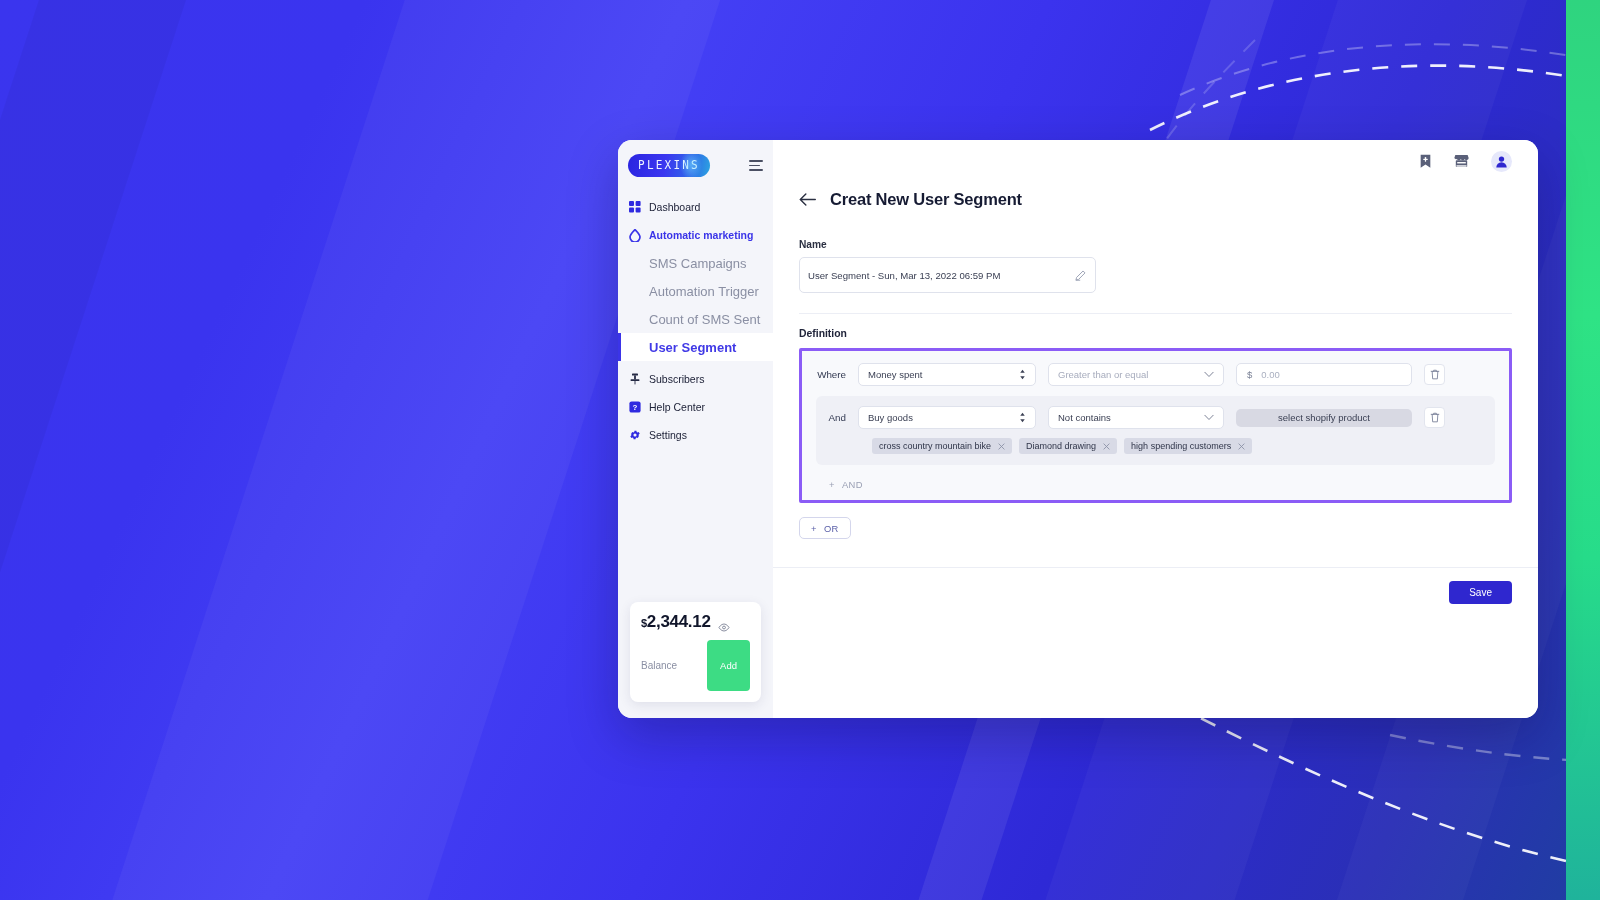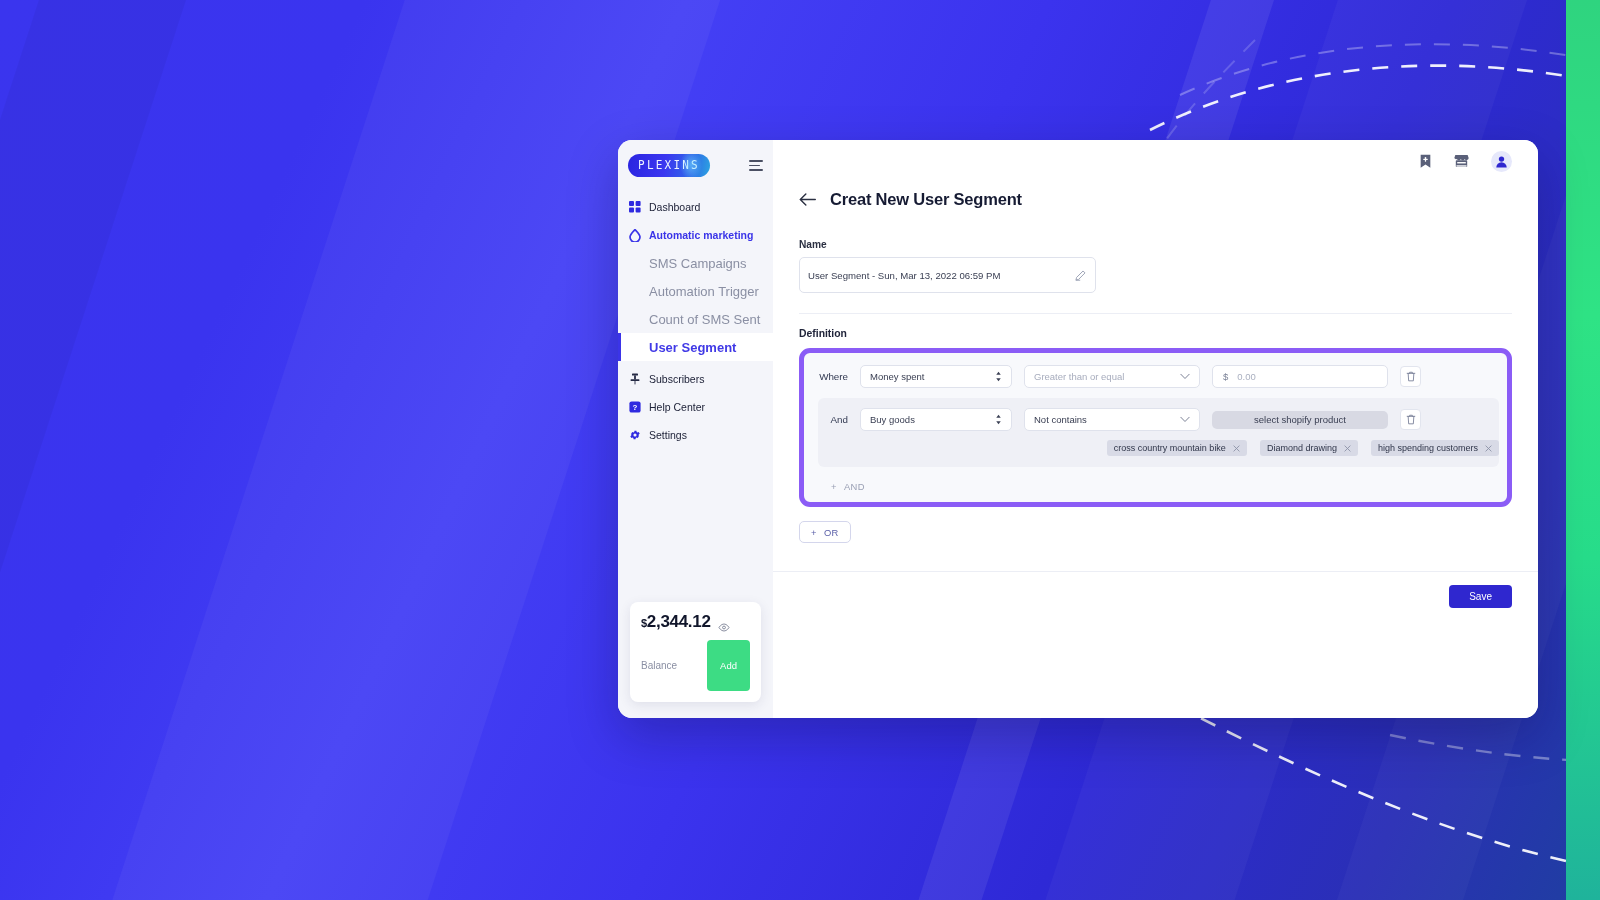--- a/index.html
+++ b/index.html
@@ -130,31 +130,31 @@
     border: none; outline: none; flex: 1; font-size: 9.6px; color: #3b4054;
     font-family: "Liberation Sans", sans-serif; background: transparent;
   }
   .pencil { color: #9aa0b4; display: flex; cursor: pointer; }
 
   .divider { height: 1px; background: #eceef5; margin: 20px 26px 0 26px; }
 
   .def-label { font-size: 10.4px; font-weight: 700; color: #20243a; margin: 14px 0 9px 0; }
 
   .group {
-    background: #f8f9fc; border: 5px solid #8b5cf6; border-radius: 11px;
-    padding: 12px 8px 10px 14px;
+    background: #f8f9fc; border: 3px solid #8b5cf6; border-radius: 2px;
+    padding: 12px 14px 10px 14px;
   }
   .cond-row { display: flex; align-items: center; gap: 12px; }
   .cond-label { font-size: 9.8px; color: #333a52; width: 30px; text-align: right; flex-shrink: 0; }
   .sel {
     height: 23px; border: 1px solid #dfe2ec; border-radius: 5px; background: #fff;
     display: flex; align-items: center; padding: 0 9px; font-size: 9.5px; color: #3b4054;
     cursor: pointer; position: relative;
   }
-  .sel.w1 { width: 152px; }
+  .sel.w1 { width: 178px; }
   .sel.w2 { width: 176px; color: #a7acbd; }
   .sel.w2.filled { color: #3b4054; }
   .sel .caret { margin-left: auto; color: #4b5166; display: flex; }
   .money {
     width: 176px; height: 23px; border: 1px solid #dfe2ec; border-radius: 5px; background: #fff;
     display: flex; align-items: center; gap: 9px; padding: 0 10px;
     font-size: 9.5px; color: #aab0c0;
   }
   .money .sym { color: #7a8196; }
   .shop-btn {
@@ -162,21 +162,21 @@
     font-size: 9.5px; color: #3b4054; cursor: pointer; font-family: "Liberation Sans", sans-serif;
   }
   .trash {
     width: 21px; height: 21px; border: 1px solid #e2e5ee; border-radius: 4px; background: #fff;
     display: flex; align-items: center; justify-content: center; cursor: pointer; color: #717893;
   }
   .sub-group {
     background: #eff0f6; border-radius: 6px; margin-top: 10px;
     padding: 10px 0 11px 0;
   }
-  .tags { display: flex; gap: 13px; padding: 9px 0 0 56px; flex-wrap: wrap; justify-content: flex-end; }
+  .tags { display: flex; gap: 7px; padding: 9px 0 0 56px; flex-wrap: wrap; }
   .tag {
     background: #d8dae6; border-radius: 3px; height: 16px; display: flex; align-items: center;
     gap: 7px; padding: 0 7px; font-size: 9px; color: #2f3549;
   }
   .tag .x { color: #8b91a6; cursor: pointer; display: flex; }
   .add-and {
     display: flex; align-items: center; gap: 7px; margin-top: 14px; padding-left: 13px;
     font-size: 9.4px; color: #9aa0b4; cursor: pointer; letter-spacing: 0.4px;
   }
   .or-btn {

